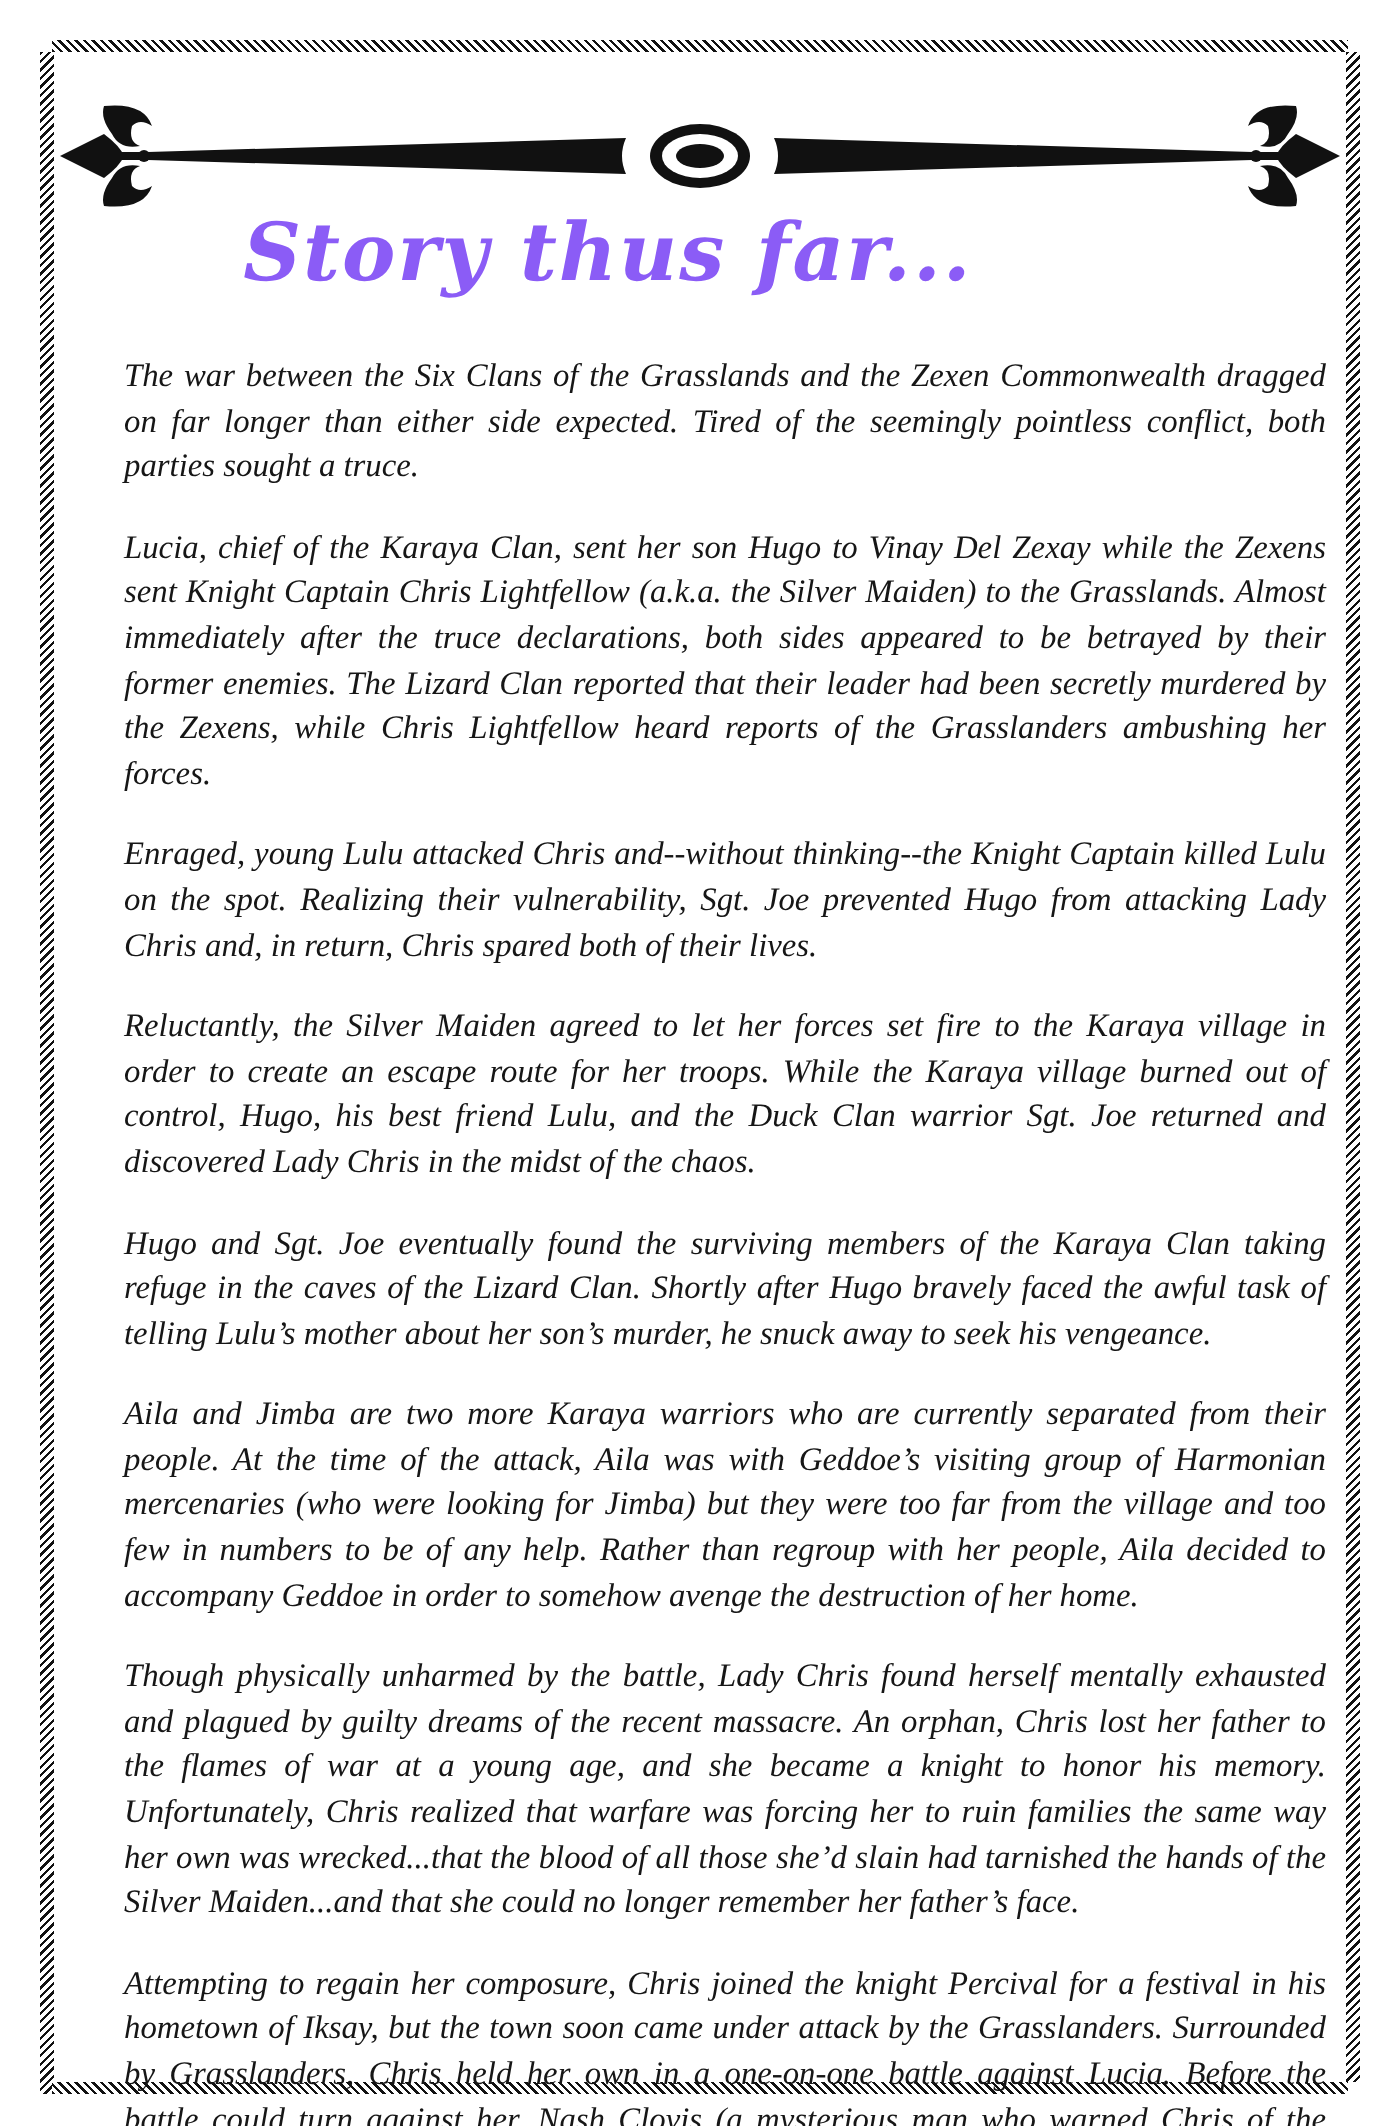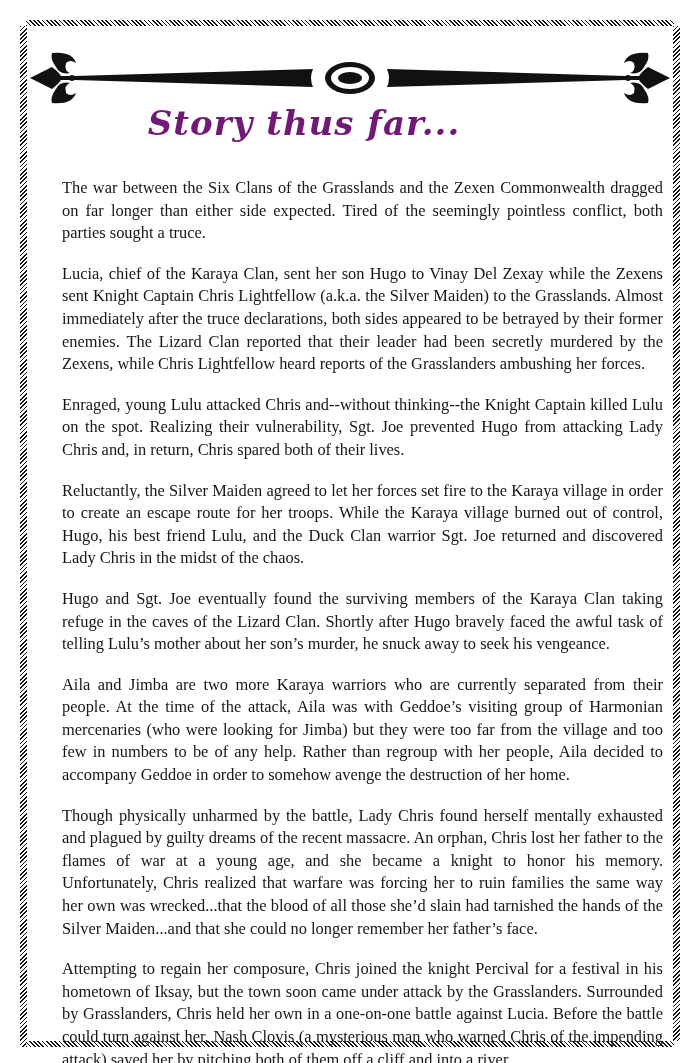--- a/index.html
+++ b/index.html
@@ -11,29 +11,29 @@
   .hatch { position: absolute; background-image: repeating-linear-gradient(135deg, #111 0px, #111 1.2px, #fff 1.2px, #fff 3px); }
   .hatch.top { left: 6px; right: 6px; top: 0; height: 6px;
     background-image: repeating-linear-gradient(45deg, #111 0px, #111 1.2px, #fff 1.2px, #fff 3px); }
   .hatch.bottom { left: 6px; right: 6px; bottom: 0; height: 6px;
     background-image: repeating-linear-gradient(45deg, #111 0px, #111 1.2px, #fff 1.2px, #fff 3px); }
   .hatch.left { left: 0; top: 6px; bottom: 0; width: 7px; }
   .hatch.right { right: 0; top: 6px; bottom: 6px; width: 7px; }
   .ornament { position: absolute; left: 30px; top: 45px; width: 640px; height: 65px; }
   .title {
     position: absolute; left: 0; width: 608px; top: 103px; text-align: center;
-    font-family: "DejaVu Serif", serif; font-size: 34px; font-weight: bold;
-    letter-spacing: 1px; color: #701a75; font-style: italic;
+    font-family: "DejaVu Serif", serif; font-size: 40px; font-weight: bold;
+    letter-spacing: 1px; color: #8b5cf6; font-style: italic;
   }
   .body-text {
     position: absolute; left: 62px; top: 177px; width: 601px;
     font-family: "Liberation Serif", serif; font-size: 16.4px; line-height: 22.6px;
     color: #161616; text-align: justify;
   }
-  .body-text p { margin: 0 0 18px 0; }
+  .body-text p { margin: 0 0 18px 0; font-style: italic; }
 </style>
 </head>
 <body>
 
 <div class="frame">
   <div class="hatch top"></div>
   <div class="hatch left"></div>
   <div class="hatch right"></div>
   <div class="hatch bottom"></div>
 </div>

